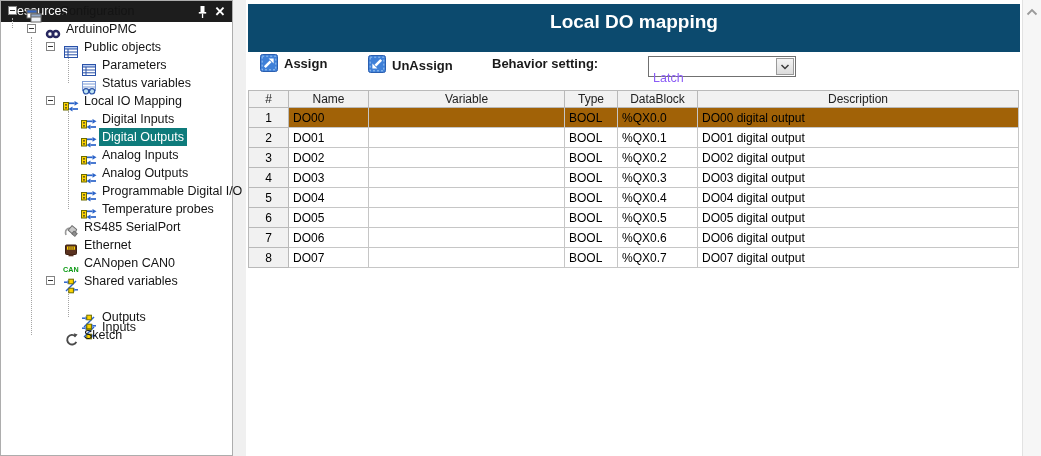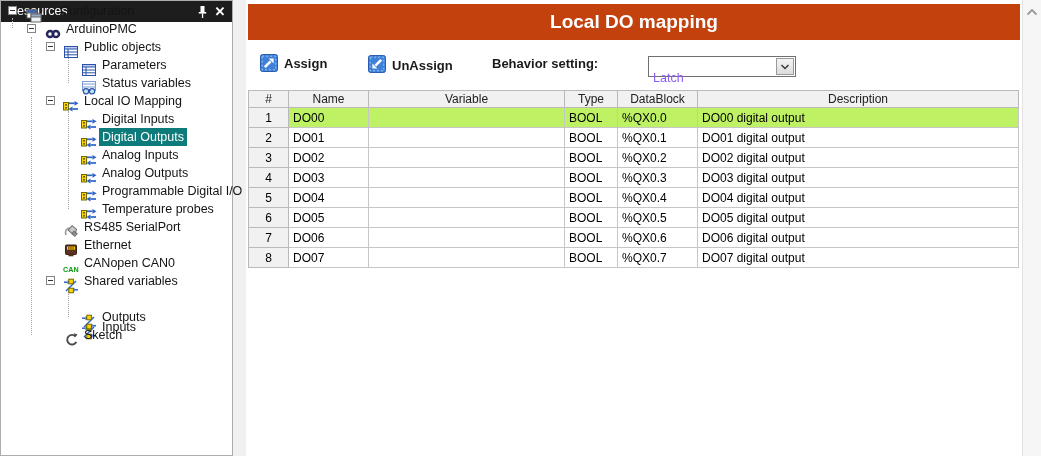--- a/index.html
+++ b/index.html
@@ -18,40 +18,40 @@
   .tree-row{position:absolute;left:0;right:0;height:18px;cursor:default;}
   .expand-box{position:absolute;top:4px;width:9px;height:9px;background:#fff;border:1px solid #848484;box-sizing:border-box;}
   .expand-box i{position:absolute;left:1px;right:1px;top:3px;height:1px;background:#333;}
   .tree-icon{position:absolute;top:6px;width:16px;height:16px;}
   .tree-label{position:absolute;top:0;height:18px;line-height:18px;font-size:12.5px;color:#141414;white-space:nowrap;padding:0 3px;}
   .tree-label.sel{background:#0e7b7b;color:#fff;}
   .guide{position:absolute;width:0;border-left:1px dotted #a5a5a5;}
 
   
   #main{position:absolute;left:246px;top:0;width:776px;height:456px;background:#fff;}
-  #main-title{position:absolute;left:2px;right:2px;top:4px;height:36px;background:#c2410c;color:#fff;
+  #main-title{position:absolute;left:2px;right:2px;top:4px;height:48px;background:#0c4a6e;color:#fff;
               font-size:19px;font-weight:bold;text-align:center;line-height:36px;}
   .tool-btn{position:absolute;top:53px;height:20px;display:flex;align-items:center;gap:6px;cursor:pointer;}
   .tool-btn span{font-size:13px;font-weight:bold;color:#1a1a1a;}
   #assign-btn{left:14px;}
   #unassign-btn{left:122px;align-items:flex-end;}
   #behavior-label{position:absolute;left:246px;top:56px;font-size:13px;font-weight:bold;color:#1a1a1a;text-align:center;}
   #behavior-select{position:absolute;left:402px;top:56px;width:148px;height:21px;background:#fff;
                    border:1px solid #707070;box-sizing:border-box;cursor:pointer;}
   #behavior-value{position:absolute;left:4px;top:12px;line-height:19px;font-size:12.5px;color:#8b5cf6;}
   #behavior-chevron{position:absolute;right:1px;top:1px;bottom:1px;width:18px;background:linear-gradient(#f4f4f4,#dcdcdc);
                     border:1px solid #9a9a9a;box-sizing:border-box;display:flex;align-items:center;justify-content:center;}
 
   #grid{position:absolute;left:2px;top:90px;border-collapse:collapse;table-layout:fixed;background:#fff;}
   #grid th{height:16px;background:#f1f1f1;border:1px solid #b9b9b9;font-weight:normal;font-size:12px;color:#222;
            padding:0 2px;overflow:hidden;white-space:nowrap;}
   #grid td{height:19px;border:1px solid #c6c6c6;font-size:12px;color:#000;padding:0 4px;
            overflow:hidden;white-space:nowrap;}
   #grid td.rownum{background:#f1f1f1;text-align:center;border-color:#b9b9b9;padding:0;}
-  #grid tr.sel td:not(.rownum){background:#bef264;}
+  #grid tr.sel td:not(.rownum){background:#a16207;}
 
   
   #scrollbar{position:absolute;left:1022px;top:0;width:19px;height:456px;background:#f6f6f6;
              border-left:1px solid #e2e2e2;box-sizing:border-box;}
   #scroll-up{position:absolute;top:4px;left:0;right:0;height:16px;display:flex;align-items:center;justify-content:center;cursor:pointer;}
 </style>
 </head>
 <body>
 
 <div id="stage">

